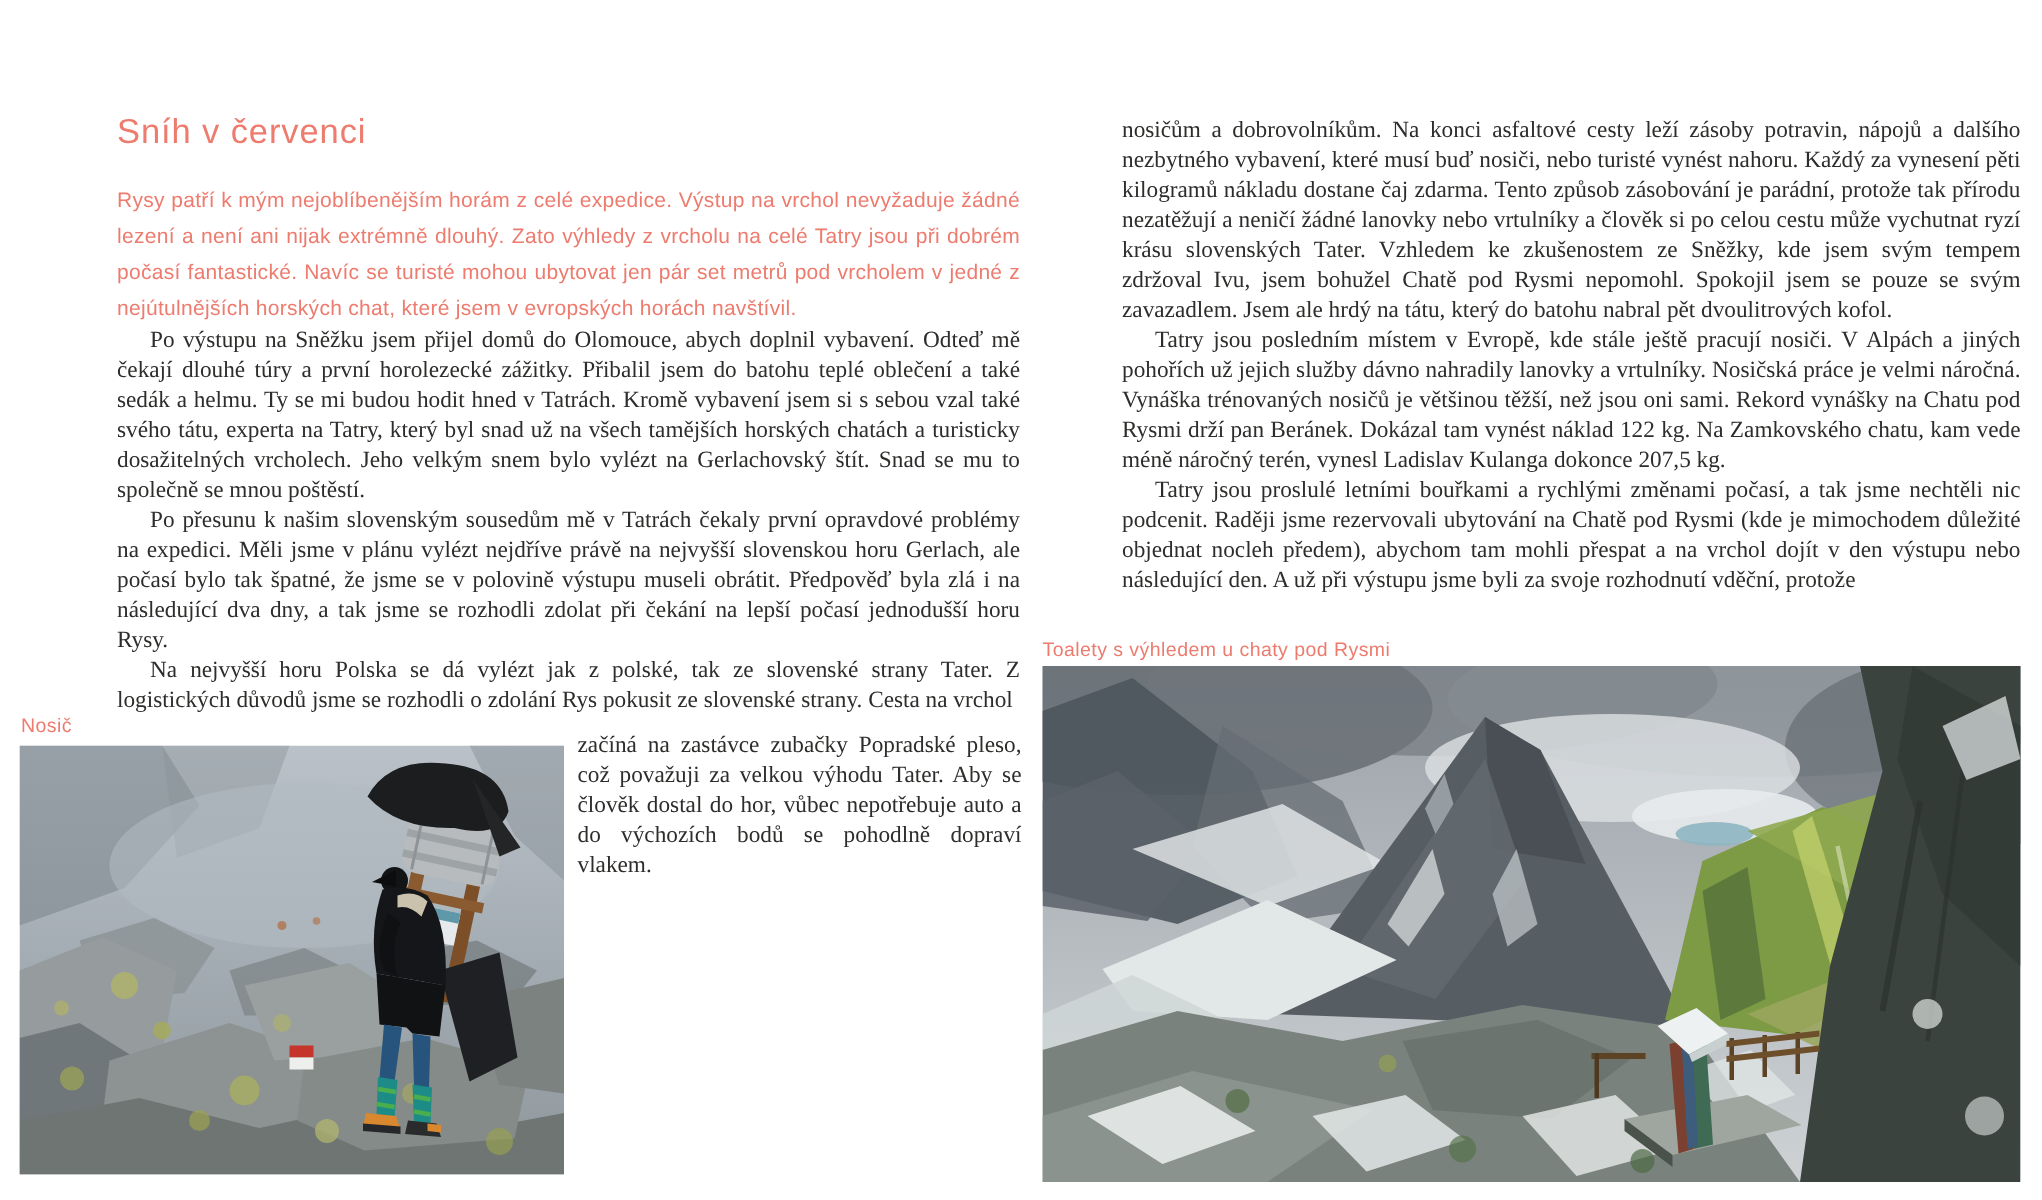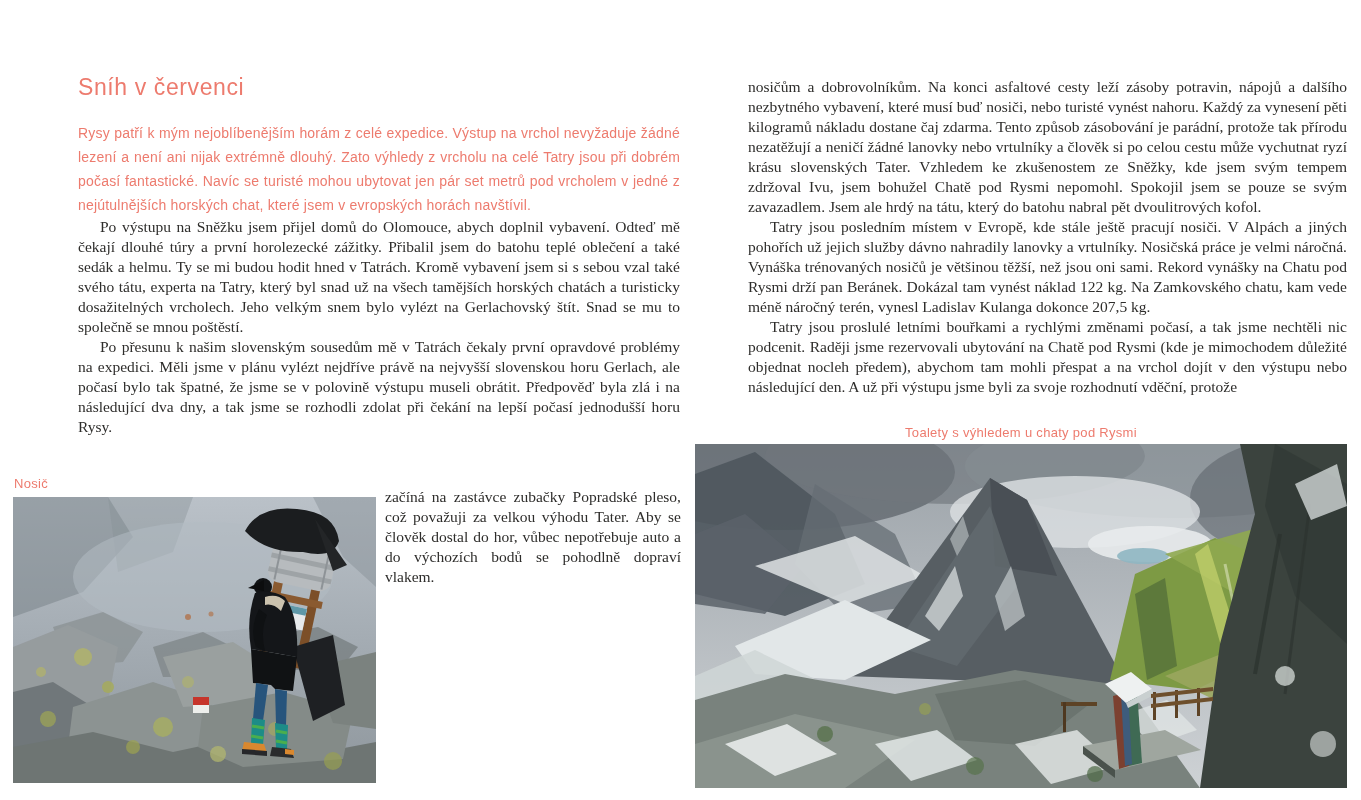--- a/index.html
+++ b/index.html
@@ -19,21 +19,21 @@
     left:78px;top:121px;width:602px;
     font-family:"Liberation Sans", sans-serif;
     font-size:14px;line-height:24px;letter-spacing:.2px;
     color:var(--accent);text-align:justify;
   }
   .caption{
     font-family:"Liberation Sans", sans-serif;
     font-size:13px;letter-spacing:.3px;color:var(--accent);
   }
   .caption-left{left:14px;top:476px;width:300px;text-align:left;}
-  .caption-right{left:695px;top:425px;width:652px;text-align:center;}
+  .caption-right{left:695px;top:425px;width:652px;text-align:left;}
   
   .bodycol{
     color:#2e2d2b;font-size:15.5px;line-height:20px;
     text-align:justify;
   }
   .bodycol p{margin:0;padding:0;}
   .bodycol p.indent{text-indent:22px;}
   .body-left{left:78px;top:217px;width:602px;}
   .wrap-col{left:385px;top:487px;width:296px;}
   .body-right{left:748px;top:77px;width:599px;}
@@ -47,20 +47,21 @@
 </head>
 <body>
 
 <div class="abs title">Sníh v červenci</div>
 
 <div class="abs intro">Rysy patří k mým nejoblíbenějším horám z celé expedice. Výstup na vrchol nevyžaduje žádné lezení a není ani nijak extrémně dlouhý. Zato výhledy z vrcholu na celé Tatry jsou při dobrém počasí fantastické. Navíc se turisté mohou ubytovat jen pár set metrů pod vrcholem v jedné z nejútulnějších horských chat, které jsem v evropských horách navštívil.</div>
 
 <div class="abs bodycol body-left">
   <p class="indent">Po výstupu na Sněžku jsem přijel domů do Olomouce, abych doplnil vybavení. Odteď mě čekají dlouhé túry a první horolezecké zážitky. Přibalil jsem do batohu teplé oblečení a také sedák a helmu. Ty se mi budou hodit hned v Tatrách. Kromě vybavení jsem si s sebou vzal také svého tátu, experta na Tatry, který byl snad už na všech tamějších horských chatách a turisticky dosažitelných vrcholech. Jeho velkým snem bylo vylézt na Gerlachovský štít. Snad se mu to společně se mnou poštěstí.</p>
   <p class="indent">Po přesunu k našim slovenským sousedům mě v Tatrách čekaly první opravdové problémy na expedici. Měli jsme v plánu vylézt nejdříve právě na nejvyšší slovenskou horu Gerlach, ale počasí bylo tak špatné, že jsme se v polovině výstupu museli obrátit. Předpověď byla zlá i na následující dva dny, a tak jsme se rozhodli zdolat při čekání na lepší počasí jednodušší horu Rysy.</p>
+  <p class="indent">Na nejvyšší horu Polska se dá vylézt jak z polské, tak ze slovenské strany Tater. Z logistických důvodů jsme se rozhodli o zdolání Rys pokusit ze slovenské strany. Cesta na vrchol</p>
 </div>
 
 <div class="abs bodycol wrap-col">
   <p>začíná na zastávce zubačky Popradské pleso, což považuji za velkou výhodu Tater. Aby se člověk dostal do hor, vůbec nepotřebuje auto a do výchozích bodů se pohodlně dopraví vlakem.</p>
 </div>
 
 <div class="abs caption caption-left">Nosič</div>
 
 <div class="abs photo photo-left">
   <svg viewBox="0 0 363 286" preserveAspectRatio="none" aria-hidden="true">

